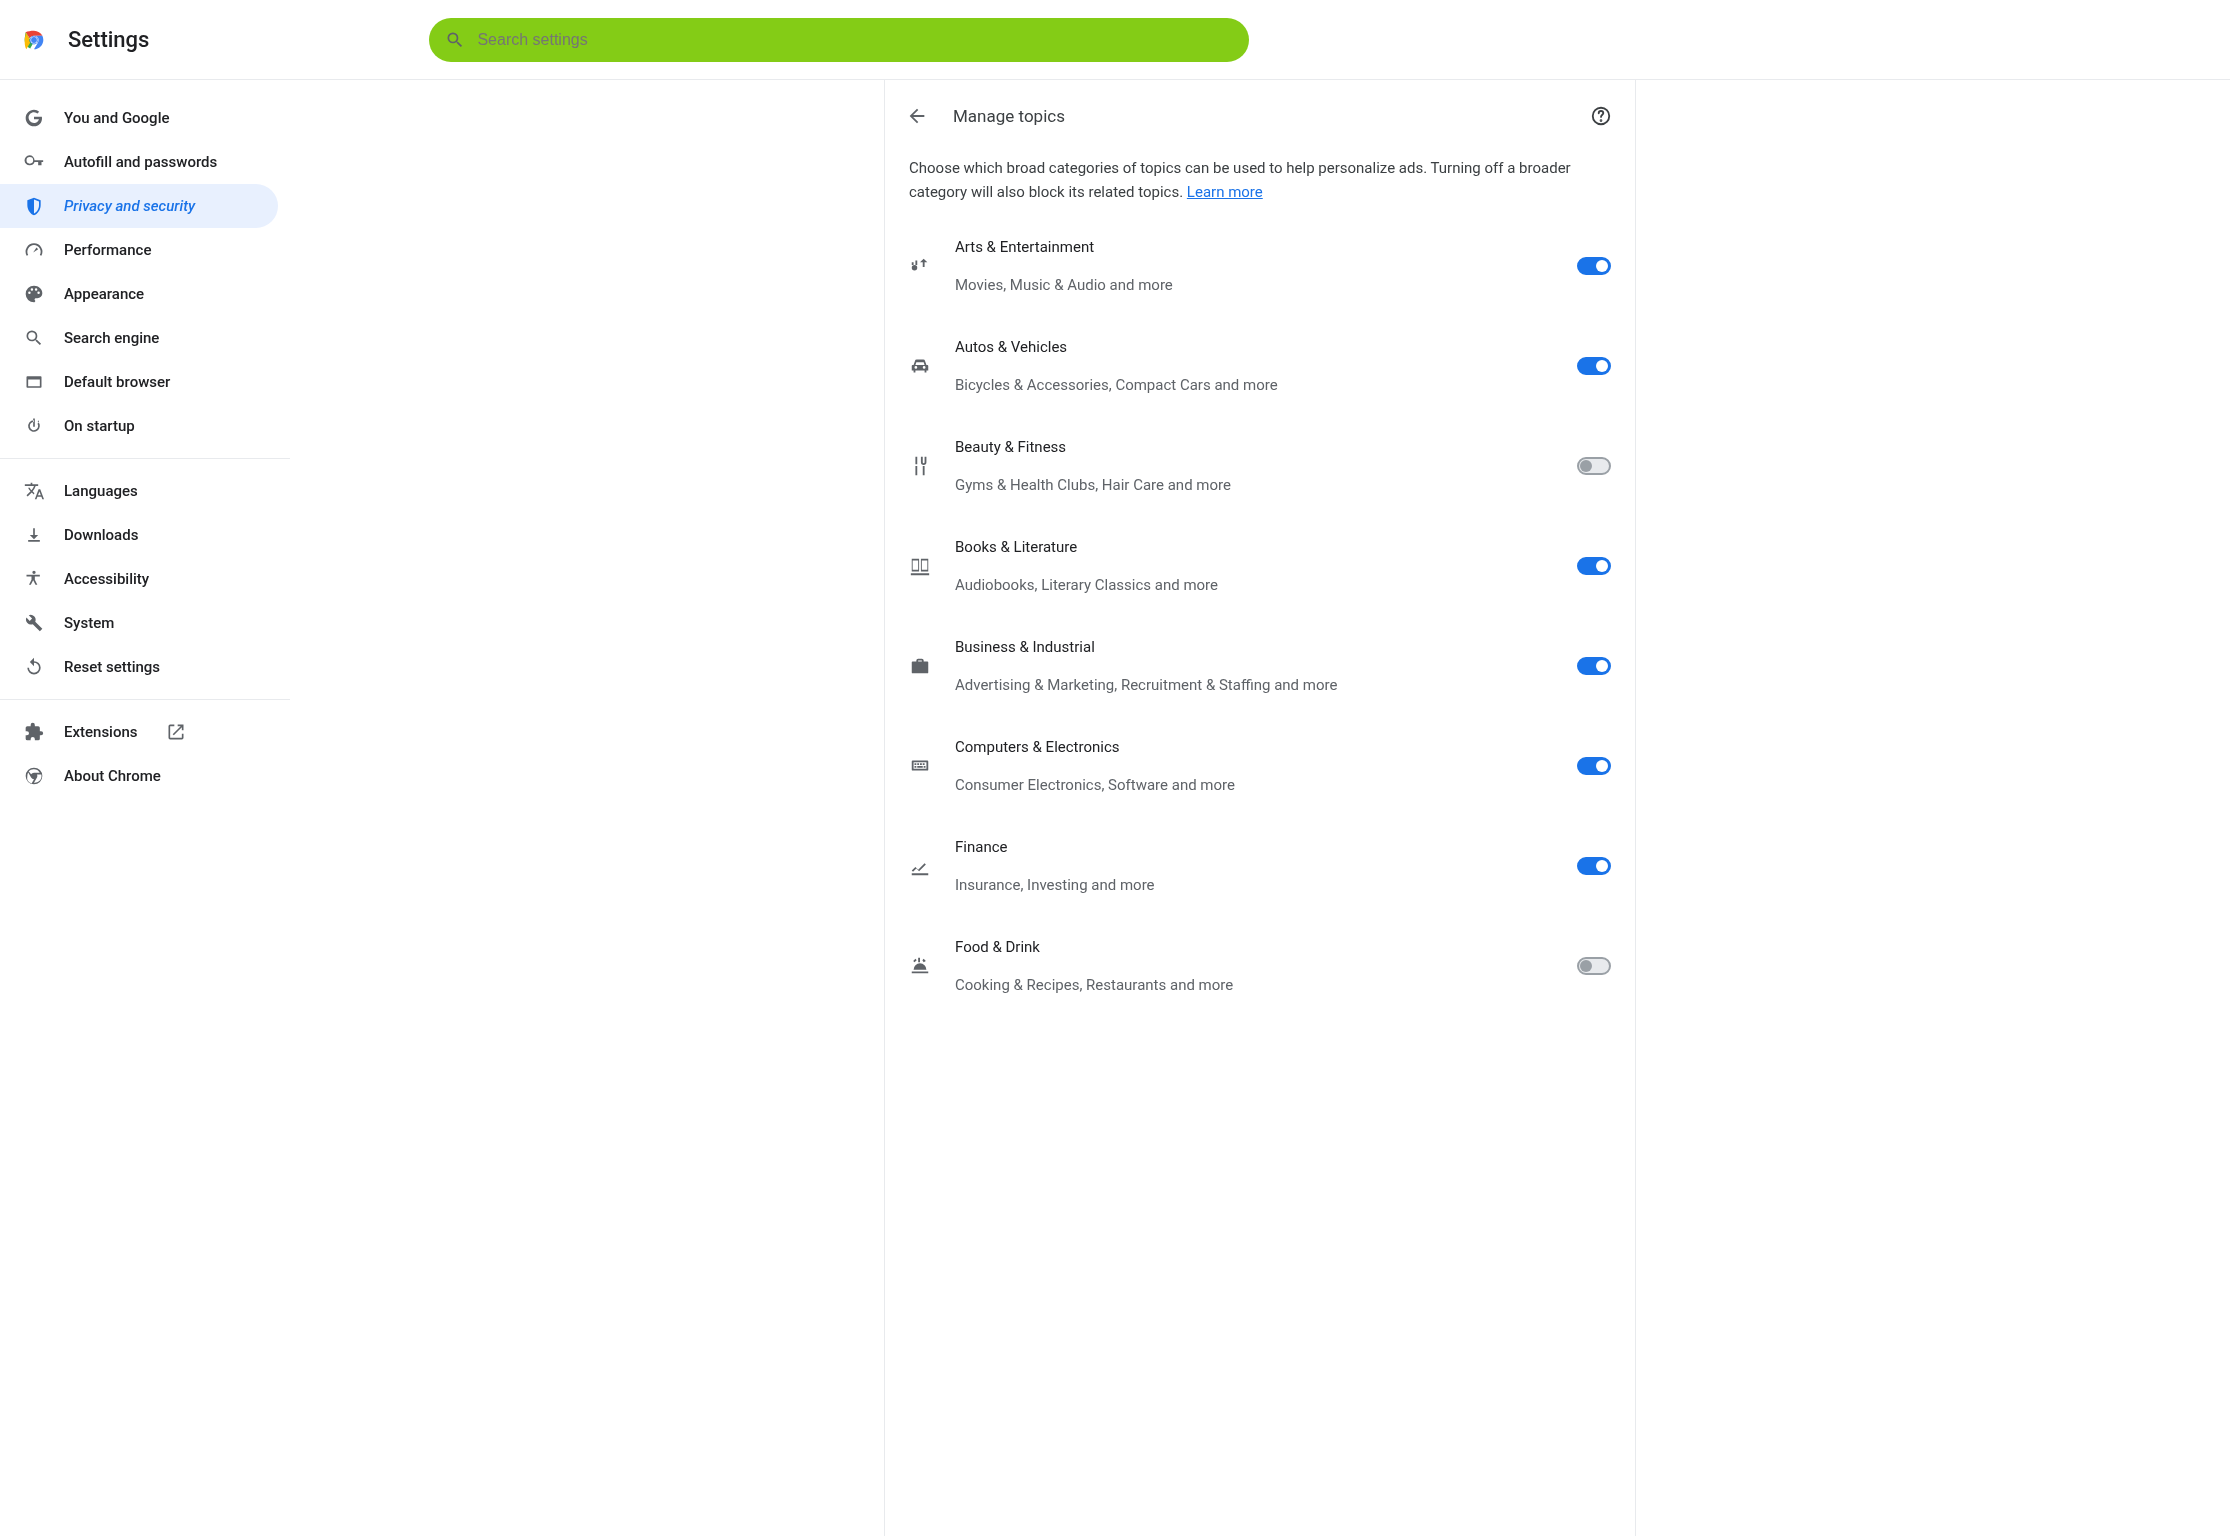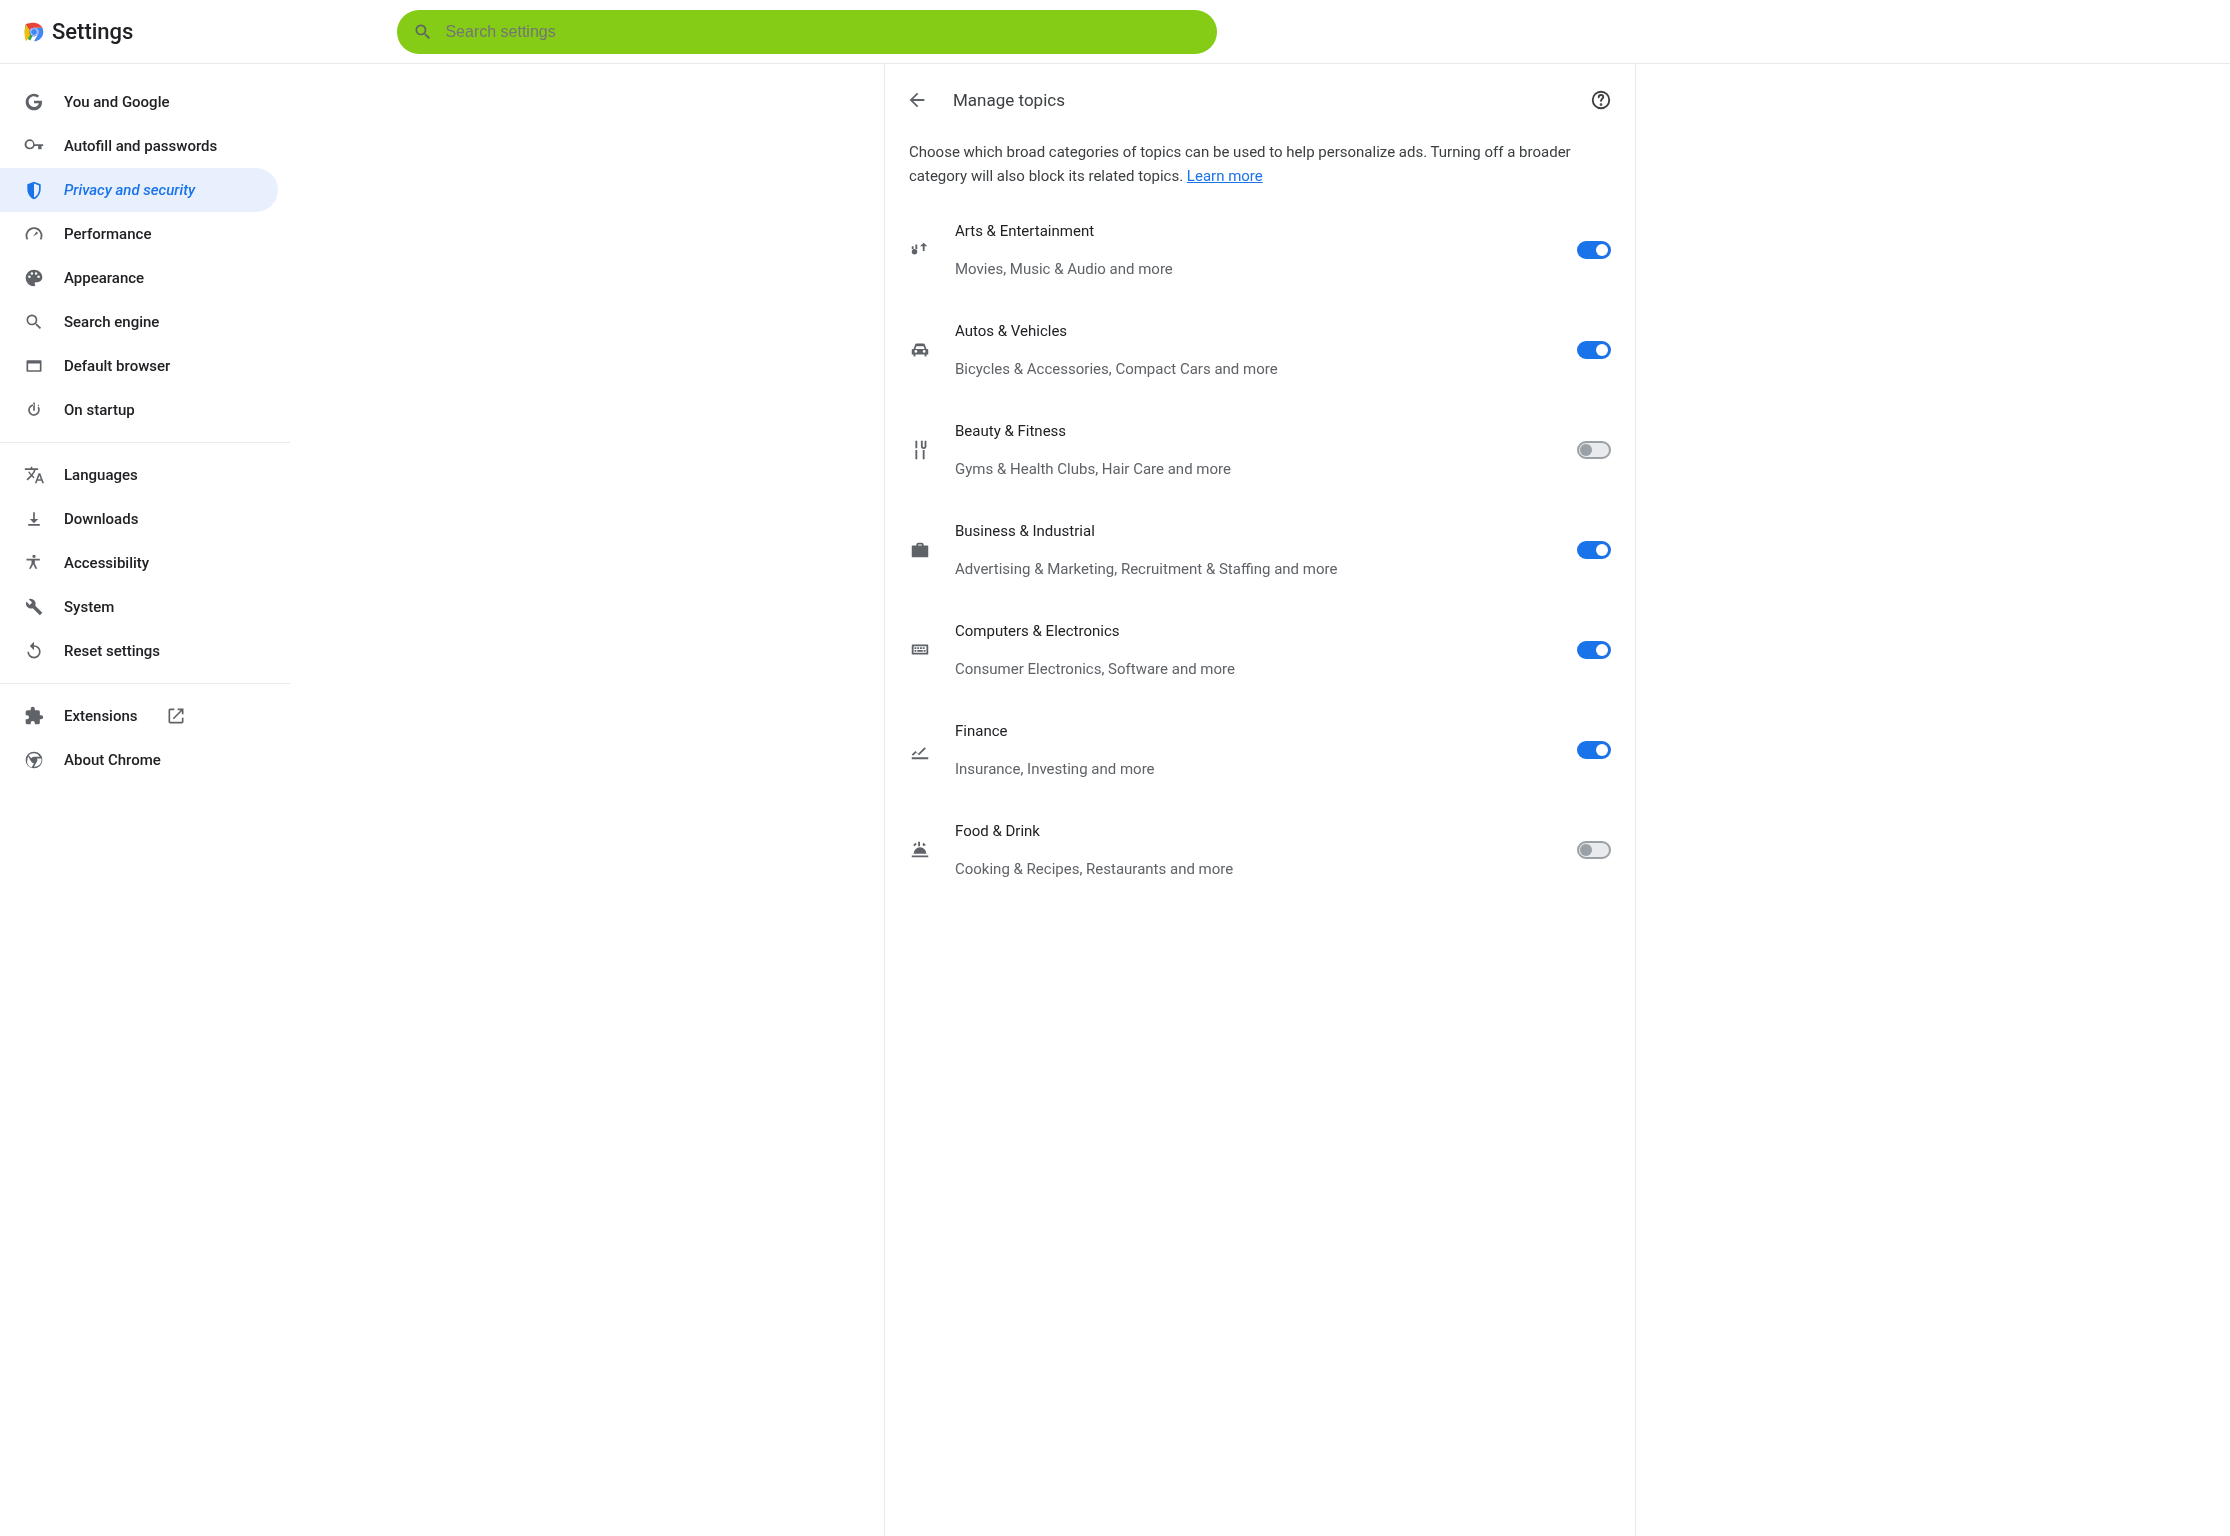--- a/index.html
+++ b/index.html
@@ -5,24 +5,24 @@
   * { box-sizing: border-box; margin: 0; padding: 0; }
   body {
     font-family: Roboto, "Segoe UI", Arial, sans-serif;
     background: #fff;
     color: #202124;
     font-size: 14px;
   }
   .header {
     display: flex;
     align-items: center;
-    height: 64px;
+    height: 80px;
     padding: 0 16px;
     border-bottom: 1px solid #e8eaed;
-    gap: 4px;
+    gap: 20px;
   }
   .logo {
     width: 28px; height: 28px;
     margin-left: 4px;
   }
   .app-title {
     font-size: 22px;
     color: #202124;
     font-weight: 500;
     margin-right: 260px;
@@ -349,20 +349,34 @@
               <div class="topic-title">Beauty &amp; Fitness</div>
               <div class="topic-sub">Gyms &amp; Health Clubs, Hair Care and more</div>
             </div>
             <div class="cswitch off">
               <div class="dot"></div>
             </div>
           </div>
           <div class="topic-row">
             <div class="topic-icon">
               <svg viewBox="0 0 24 24">
+                <path d="M3 4h8v14H3V4zm10 0h8v14h-8V4zm-9 2v10h6V6H4zm10 0v10h6V6h-6zM2 20h20v2H2z"></path>
+              </svg>
+            </div>
+            <div class="topic-text">
+              <div class="topic-title">Books &amp; Literature</div>
+              <div class="topic-sub">Audiobooks, Literary Classics and more</div>
+            </div>
+            <div class="cswitch on">
+              <div class="dot"></div>
+            </div>
+          </div>
+          <div class="topic-row">
+            <div class="topic-icon">
+              <svg viewBox="0 0 24 24">
                 <path d="M10 4h4a2 2 0 012 2v1h4a1 1 0 011 1v11a1 1 0 01-1 1H4a1 1 0 01-1-1V8a1 1 0 011-1h4V6a2 2 0 012-2zm0 3h4V6h-4v1z"></path>
               </svg>
             </div>
             <div class="topic-text">
               <div class="topic-title">Business &amp; Industrial</div>
               <div class="topic-sub">Advertising &amp; Marketing, Recruitment &amp; Staffing and more</div>
             </div>
             <div class="cswitch on">
               <div class="dot"></div>
             </div>

